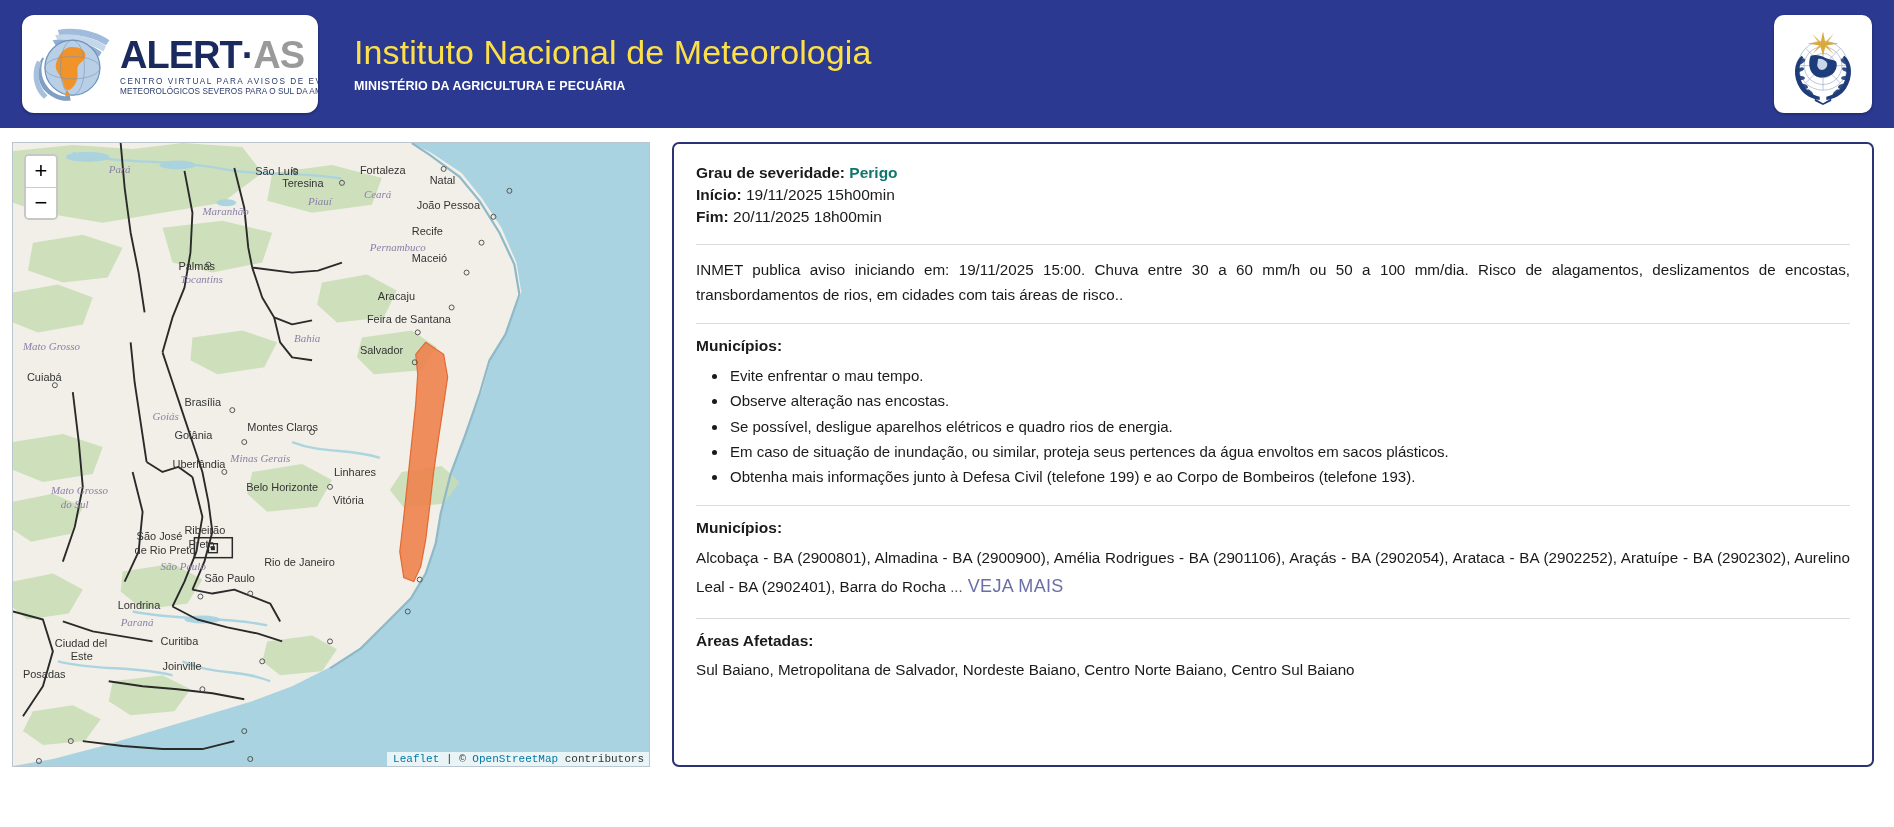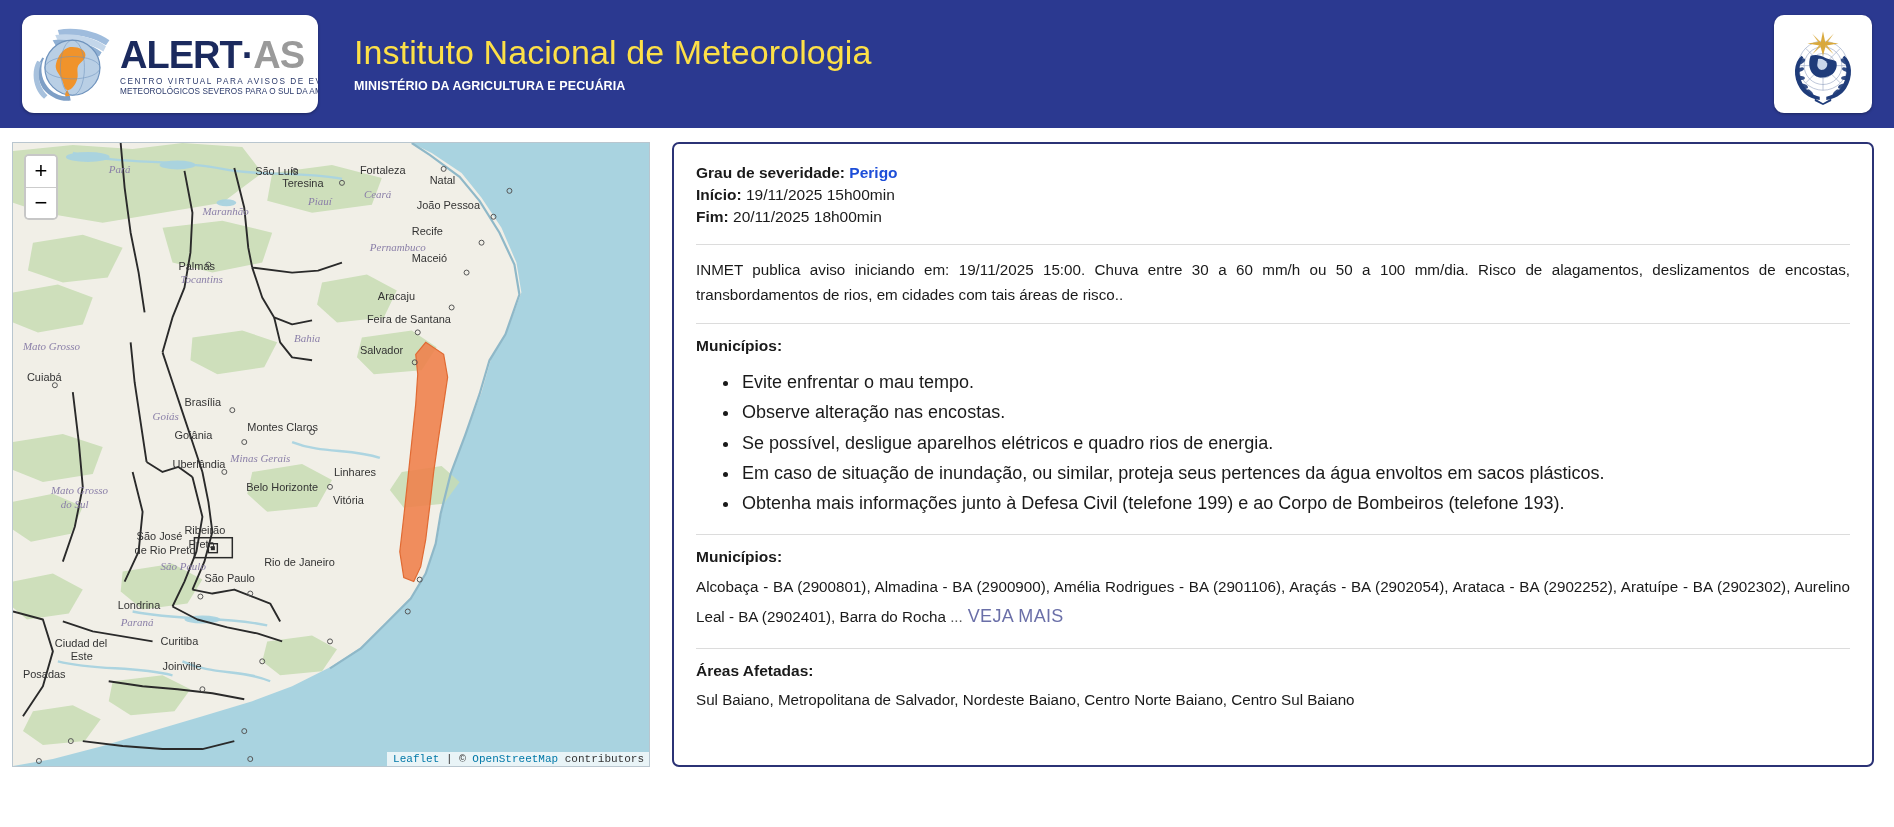--- a/index.html
+++ b/index.html
@@ -156,44 +156,44 @@
     margin-right: 20px;
     flex: 1;
     border: 2px solid #2b3275;
     border-radius: 7px;
     padding: 18px 22px 24px 22px;
     background: #ffffff;
     min-height: 625px;
   }
   .row { font-size: 15.5px; color: #1a1a1a; line-height: 1.42; }
   .row b { font-weight: bold; }
-  .sev-danger { color: #1d4ed8; font-weight: bold; }
+  .sev-danger { color: #0f766e; font-weight: bold; }
 
   hr.sep {
     border: none;
     border-top: 1px solid #dcdcdc;
     margin: 16px 0 13px 0;
   }
 
   .sec-title {
     font-size: 15.5px;
     font-weight: bold;
     color: #1a1a1a;
     margin-bottom: 8px;
   }
   .sec-body {
     font-size: 15.2px;
     color: #1a1a1a;
     line-height: 1.62;
     text-align: justify;
   }
   .instr-list {
-    margin: 12px;
+    margin: 0;
     padding-left: 32px;
-    font-size: 18px;
+    font-size: 15px;
     color: #1a1a1a;
     line-height: 1.68;
   }
   .instr-list li { padding-left: 2px; }
 
   .muni-body { font-size: 15.2px; color: #1a1a1a; line-height: 1.72; text-align: justify; }
   .veja-mais {
     color: #6a6fa8;
     font-size: 18px;
     letter-spacing: .3px;

